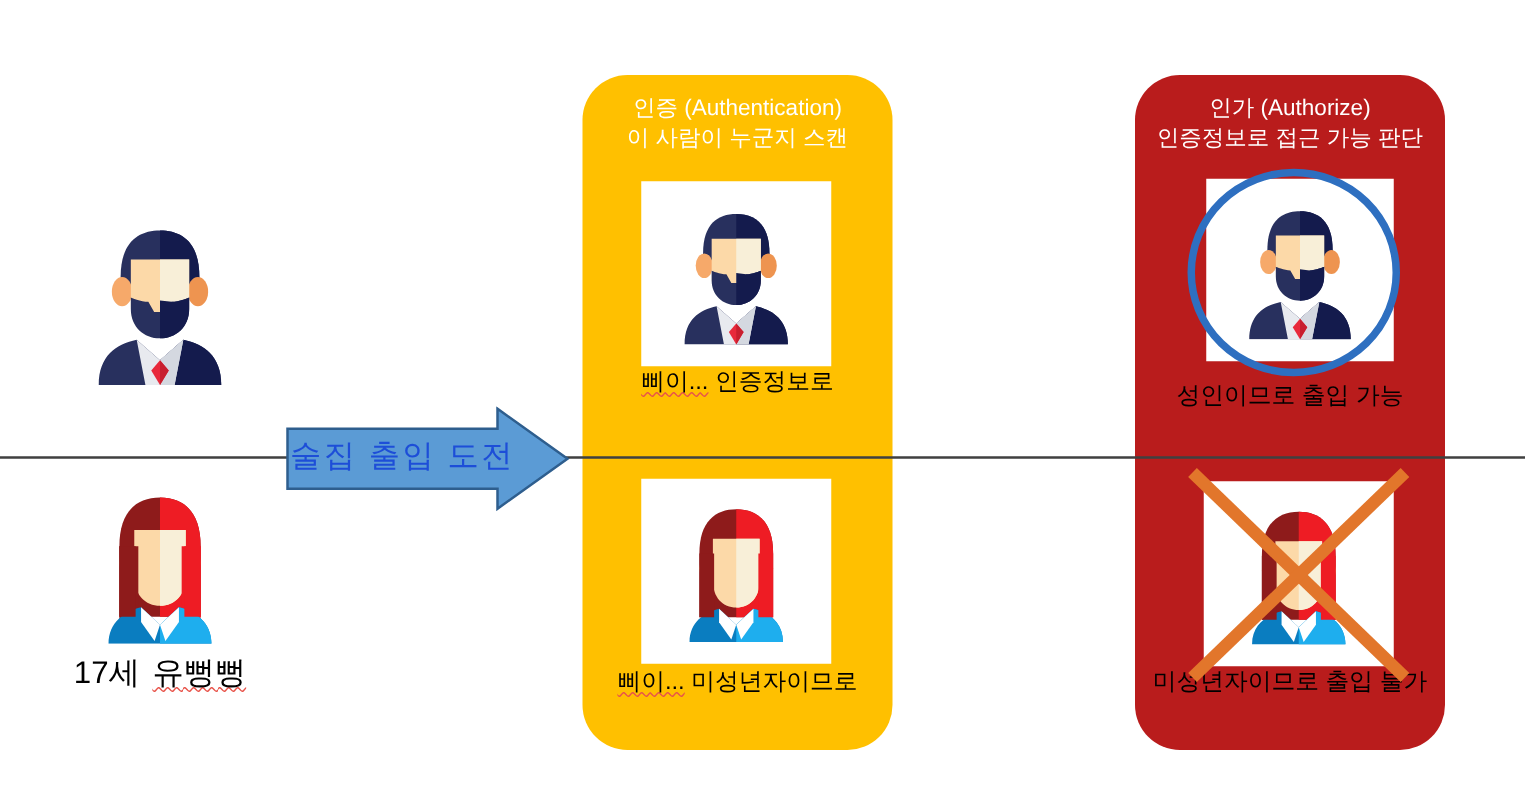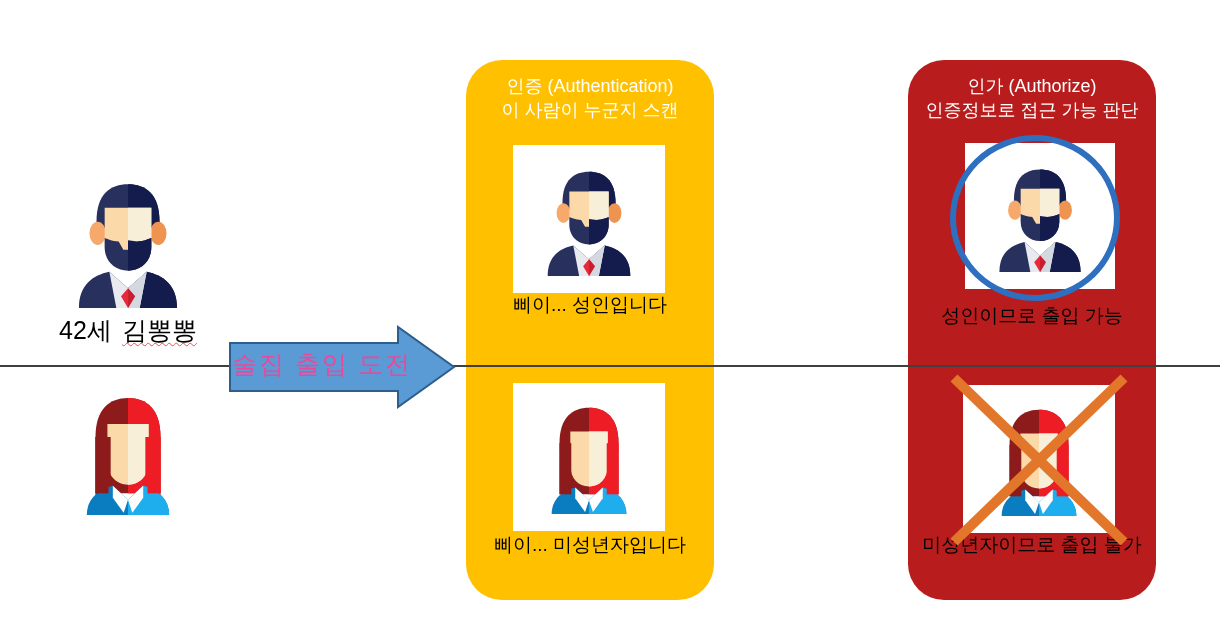--- a/index.html
+++ b/index.html
@@ -71,21 +71,21 @@
     z-index: 6;
   }
   .arrow-block svg { display: block; }
   .arrow-label {
     position: absolute;
     left: 232px;
     top: 348px;
     width: 180px;
     text-align: center;
     font-size: 25px;
-    color: #ec4899;
+    color: #1d4ed8;
     letter-spacing: 2px;
     z-index: 7;
     pointer-events: none;
   }
 
   
   .card {
     position: absolute;
     border-radius: 36px;
     box-sizing: border-box;
@@ -149,20 +149,21 @@
     text-align: center;
     font-size: 19px;
     color: #000000;
     white-space: nowrap;
   }
   .cap-auth-top    { left: 466px; top: 292px; }
   .cap-auth-bottom { left: 466px; top: 532px; }
   .cap-authz-top    { left: 908px; top: 303px; }
   .cap-authz-bottom { left: 908px; top: 532px; text-align: center; }
   .beep {
+    text-decoration: underline;
     text-decoration-style: wavy;
     text-decoration-color: #e8534a;
     text-decoration-thickness: 1px;
     text-underline-offset: 2px;
   }
 </style>
 </head>
 <body>
 
 <div class="divider"></div>
@@ -186,23 +187,20 @@
       <path d="M18 120 C18 100 30 92 44 89 L60 103 L76 89 C90 92 102 100 102 120 Z" fill="#28305E"></path>
       <path d="M60 103 L76 89 C90 92 102 100 102 120 L60 120 Z" fill="#141B4D"></path>
 
       <path d="M44 89 L60 103 L76 89 L70 120 L50 120 Z" fill="#E8EAEF"></path>
       <path d="M60 103 L76 89 L70 120 L60 120 Z" fill="#D4D8E0"></path>
 
       <path d="M60 103 L54 110 L60 120 L66 110 Z" fill="#E8293B"></path>
       <path d="M60 103 L66 110 L60 120 Z" fill="#C81E2E"></path>
     </svg>
   </div>
-  <div class="person-label">
-    <span class="age">42세</span><span class="name">김뽕뽕</span>
-  </div>
 </div>
 
 <div class="person person-minor">
   <div class="avatar-wrap small">
     <svg viewBox="0 0 120 120" width="130" height="130" aria-hidden="true">
 
       <path d="M30 48 C30 22 43 12 60 12 C77 12 90 22 90 48 L90 100 L30 100 Z" fill="#8E1B1B"></path>
       <path d="M60 12 C77 12 90 22 90 48 L90 100 L60 100 Z" fill="#EE1C24"></path>
 
       <ellipse cx="37" cy="60" rx="7" ry="10" fill="#F6A96A"></ellipse>
@@ -216,20 +214,23 @@
 
       <path d="M22 120 C22 104 34 96 46 93 L60 106 L74 93 C86 96 98 104 98 120 Z" fill="#0A7DC0"></path>
       <path d="M60 106 L74 93 C86 96 98 104 98 120 L60 120 Z" fill="#1EAEEE"></path>
 
       <path d="M46 93 L60 106 L56 118 L46 104 Z" fill="#FFFFFF"></path>
       <path d="M74 93 L60 106 L64 118 L74 104 Z" fill="#FFFFFF"></path>
 
       <path d="M30 48 L42 48 L42 100 L30 100 Z" fill="#8E1B1B"></path>
       <path d="M78 48 L90 48 L90 100 L78 100 Z" fill="#EE1C24"></path>
     </svg>
+  </div>
+  <div class="person-label">
+    <span class="age">17세</span><span class="name">유뻥뻥</span>
   </div>
 </div>
 
 <div class="arrow-block">
   <svg viewBox="0 0 228 84" width="228" height="84" aria-hidden="true">
     <polygon points="2,18 170,18 170,2 226,42 170,82 170,66 2,66" fill="#5B9BD5" stroke="#2E5E8E" stroke-width="2" stroke-linejoin="miter"></polygon>
   </svg>
 </div>
 <div class="arrow-label">술집 출입 도전</div>
 
@@ -252,21 +253,21 @@
       <path d="M18 120 C18 100 30 92 44 89 L60 103 L76 89 C90 92 102 100 102 120 Z" fill="#28305E"></path>
       <path d="M60 103 L76 89 C90 92 102 100 102 120 L60 120 Z" fill="#141B4D"></path>
       <path d="M44 89 L60 103 L76 89 L70 120 L50 120 Z" fill="#E8EAEF"></path>
       <path d="M60 103 L76 89 L70 120 L60 120 Z" fill="#D4D8E0"></path>
       <path d="M60 103 L54 110 L60 120 L66 110 Z" fill="#E8293B"></path>
       <path d="M60 103 L66 110 L60 120 Z" fill="#C81E2E"></path>
     </svg>
   </div>
 </div>
 <div class="caption cap-auth-top">
-  <span class="beep">삐이...</span><span> 성인입니다</span>
+  <span class="beep">삐이...</span><span> 인증정보로</span>
 </div>
 
 <div class="photo photo-auth-bottom">
   <div class="inner">
     <svg viewBox="0 0 120 120" width="118" height="118" aria-hidden="true">
       <path d="M30 48 C30 22 43 12 60 12 C77 12 90 22 90 48 L90 100 L30 100 Z" fill="#8E1B1B"></path>
       <path d="M60 12 C77 12 90 22 90 48 L90 100 L60 100 Z" fill="#EE1C24"></path>
       <ellipse cx="37" cy="60" rx="7" ry="10" fill="#F6A96A"></ellipse>
       <ellipse cx="83" cy="60" rx="7" ry="10" fill="#EE9450"></ellipse>
       <path d="M41 36 L79 36 L79 70 C79 84 71 92 60 92 C49 92 41 84 41 70 Z" fill="#FCD9A8"></path>
@@ -274,21 +275,21 @@
       <path d="M22 120 C22 104 34 96 46 93 L60 106 L74 93 C86 96 98 104 98 120 Z" fill="#0A7DC0"></path>
       <path d="M60 106 L74 93 C86 96 98 104 98 120 L60 120 Z" fill="#1EAEEE"></path>
       <path d="M46 93 L60 106 L56 118 L46 104 Z" fill="#FFFFFF"></path>
       <path d="M74 93 L60 106 L64 118 L74 104 Z" fill="#FFFFFF"></path>
       <path d="M30 48 L42 48 L42 100 L30 100 Z" fill="#8E1B1B"></path>
       <path d="M78 48 L90 48 L90 100 L78 100 Z" fill="#EE1C24"></path>
     </svg>
   </div>
 </div>
 <div class="caption cap-auth-bottom">
-  <span class="beep">삐이...</span><span> 미성년자입니다</span>
+  <span class="beep">삐이...</span><span> 미성년자이므로</span>
 </div>
 
 <div class="card card-authz">
   <div class="card-title">인가 (Authorize)
 인증정보로 접근 가능 판단</div>
 </div>
 
 <div class="photo photo-authz-top">
   <div class="inner">
     <svg viewBox="0 0 120 120" width="116" height="116" aria-hidden="true">

